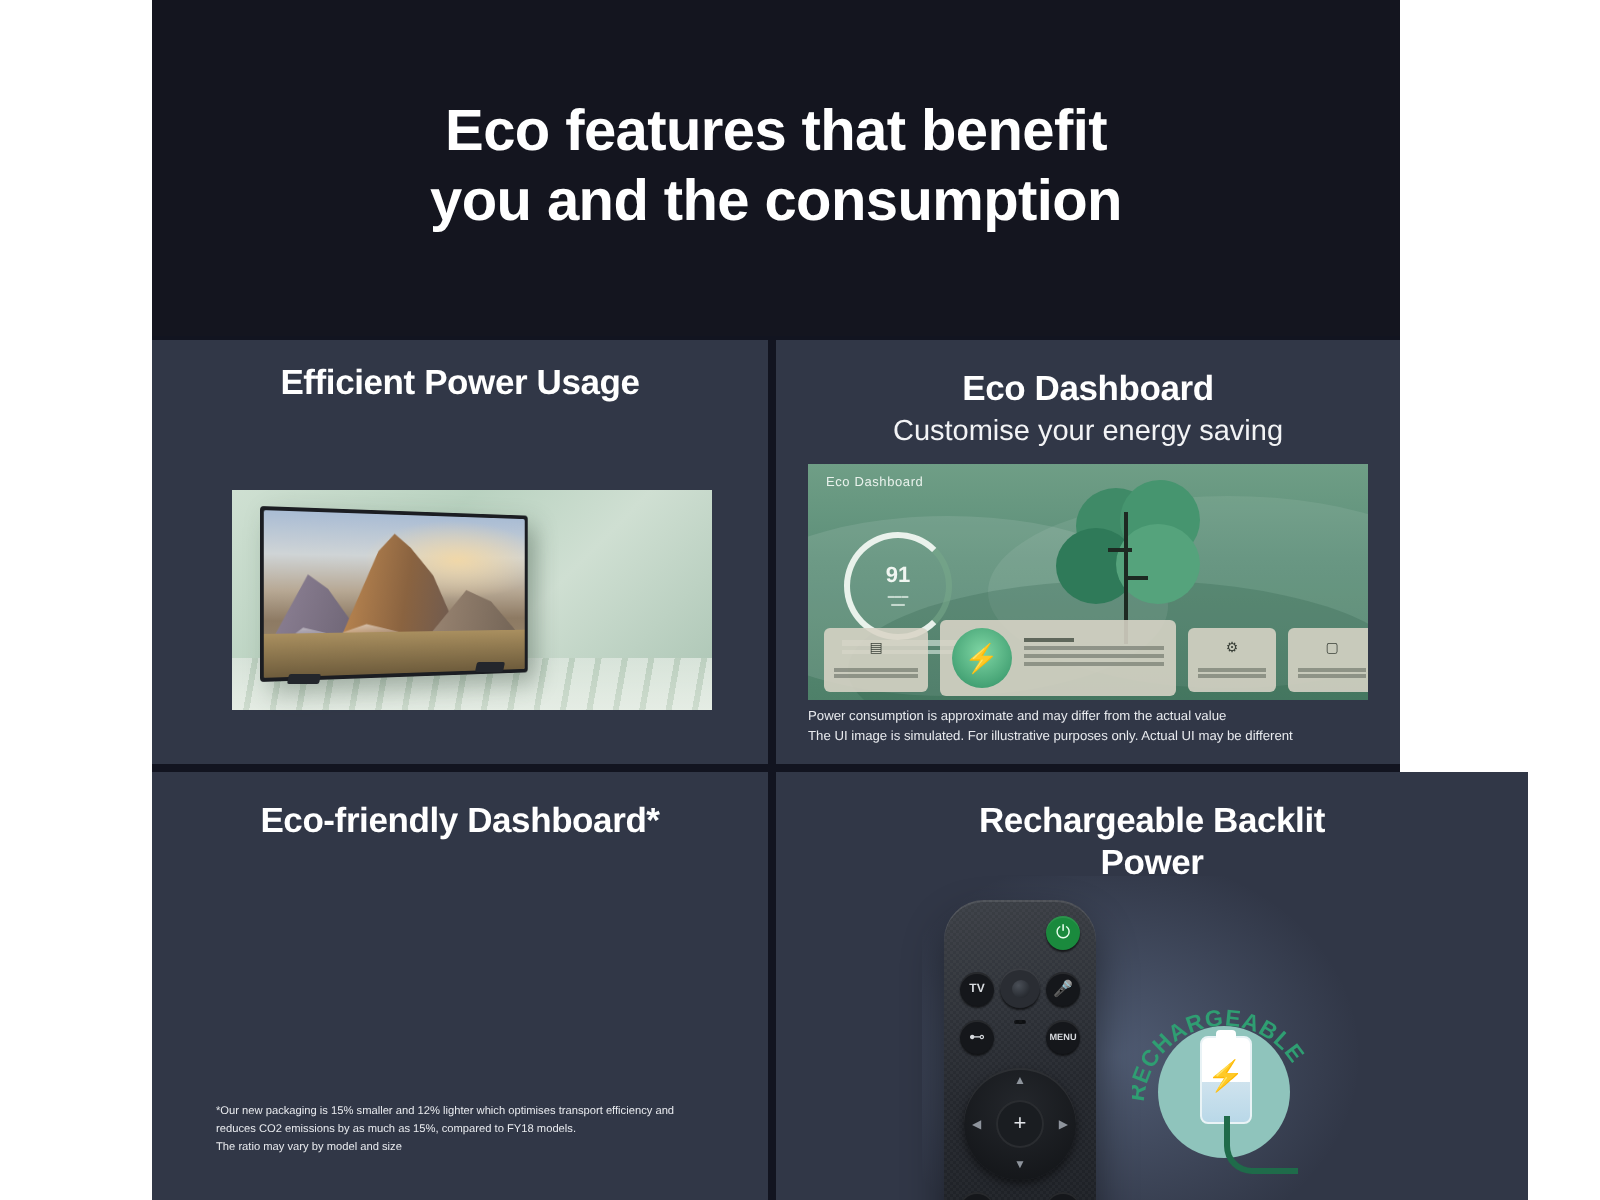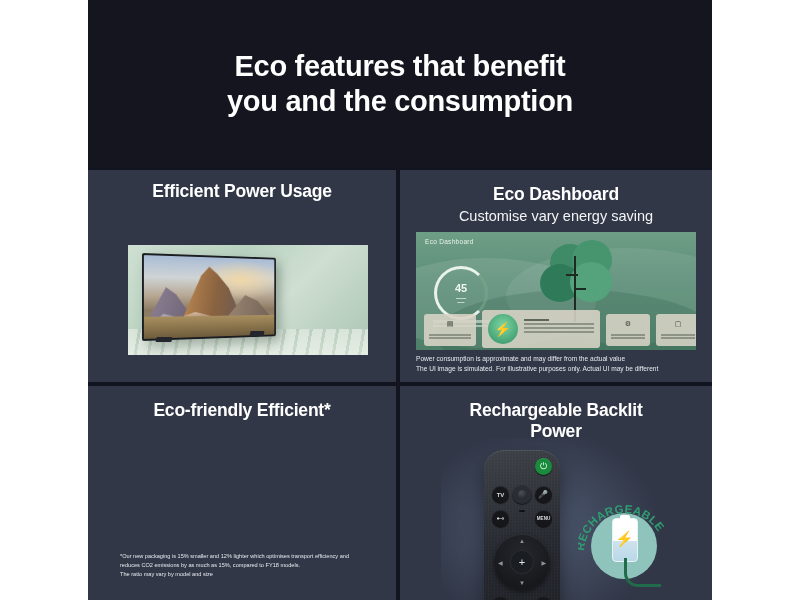--- a/index.html
+++ b/index.html
@@ -1,35 +1,35 @@
 <!DOCTYPE html>
 <html><head>
 <meta charset="utf-8">
 <style>
   html,body{margin:0;padding:0;background:#ffffff;}
   body{width:800px;height:600px;overflow:hidden;font-family:"Liberation Sans",sans-serif;}
 
   #stage{position:relative;width:800px;height:600px;background:#ffffff;}
 
   
-  .board{position:absolute;left:88px;top:0;width:624px;height:600px;background:#121420;}
+  .board{position:absolute;left:76px;top:0;width:624px;height:600px;background:#121420;}
 
   
   .hero{position:absolute;left:0;top:0;width:624px;height:168px;background:#14151f;
         display:flex;flex-direction:column;align-items:center;justify-content:center;}
   .hero h1{margin:0;color:#ffffff;font-size:29px;line-height:1.22;font-weight:bold;
            text-align:center;letter-spacing:-0.3px;}
   .hero h1 span{display:block;}
 
   
   .panel{position:absolute;background:#313747;overflow:hidden;}
   .p-tl{left:0;  top:170px;width:308px;height:212px;}
   .p-tr{left:312px;top:170px;width:312px;height:212px;}
   .p-bl{left:0;  top:386px;width:308px;height:214px;}
-  .p-br{left:312px;top:386px;width:312px;height:214px;}
+  .p-br{left:312px;top:386px;width:376px;height:214px;}
 
   .ptitle{color:#ffffff;font-weight:bold;text-align:center;margin:0;}
   .p-tl .ptitle{font-size:17.5px;padding-top:11px;letter-spacing:-0.2px;}
   .p-tr .ptitle{font-size:17.5px;padding-top:14px;letter-spacing:-0.2px;}
   .p-bl .ptitle{font-size:17.5px;padding-top:14px;letter-spacing:-0.2px;}
   .p-br .ptitle{font-size:17.5px;padding-top:14px;line-height:1.18;letter-spacing:-0.2px;}
   .psub{color:#f2f3f5;text-align:center;font-size:14.5px;margin:3px 0 0;font-weight:normal;}
 
   
   .tv-stage{position:absolute;left:40px;top:75px;width:240px;height:110px;
@@ -203,41 +203,41 @@
             <div class="grass"></div>
           </div>
         </div>
         <div class="tv-foot l"></div>
         <div class="tv-foot r"></div>
       </div>
     </div>
 
     <div class="panel p-tr">
       <h2 class="ptitle">Eco Dashboard</h2>
-      <p class="psub">Customise vary energy saving</p>
+      <p class="psub">Customise your energy saving</p>
 
       <div class="dash">
         <div class="hill h1"></div>
         <div class="hill h2"></div>
         <div class="hill h3"></div>
 
         <div class="dash-label">Eco Dashboard</div>
 
         <div class="tree">
           <i class="c1"></i>
           <i class="c2"></i>
           <i class="c3"></i>
           <i class="c4"></i>
           <div class="trunk"></div>
           <div class="branch" style="top:34px;"></div>
           <div class="branch" style="top:48px;left:38px;"></div>
         </div>
 
         <div class="gauge">
-          <b>45</b>
+          <b>91</b>
           <s>▬▬▬<br>▬▬</s>
         </div>
         <div class="gtext">
           <u></u>
           <u></u>
         </div>
 
         <div class="cards">
           <div class="card c-a">
             <div class="ci">▤</div>
@@ -272,21 +272,21 @@
         </div>
       </div>
 
       <div class="disclaimer">
         <div>Power consumption is approximate and may differ from the actual value</div>
         <div>The UI image is simulated. For illustrative purposes only. Actual UI may be different</div>
       </div>
     </div>
 
     <div class="panel p-bl">
-      <h2 class="ptitle">Eco-friendly Efficient*</h2>
+      <h2 class="ptitle">Eco-friendly Dashboard*</h2>
 
 
       <div class="footnote">
         <div>*Our new packaging is 15% smaller and 12% lighter which optimises transport efficiency and</div>
         <div>reduces CO2 emissions by as much as 15%, compared to FY18 models.</div>
         <div>The ratio may vary by model and size</div>
       </div>
     </div>
 
     <div class="panel p-br">

